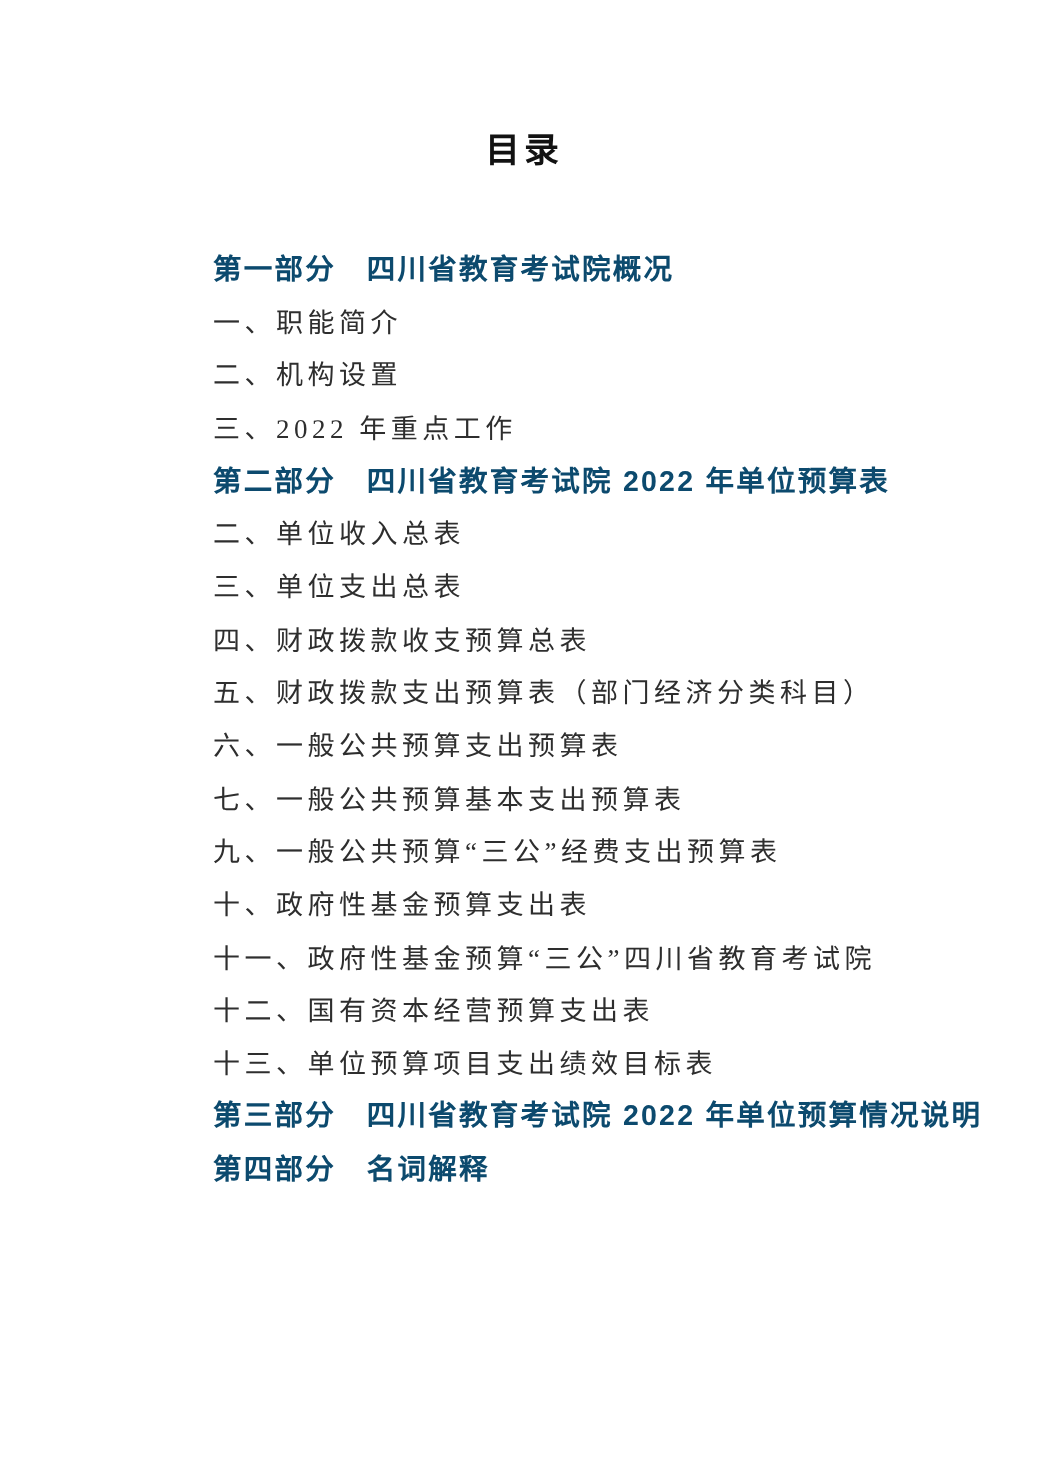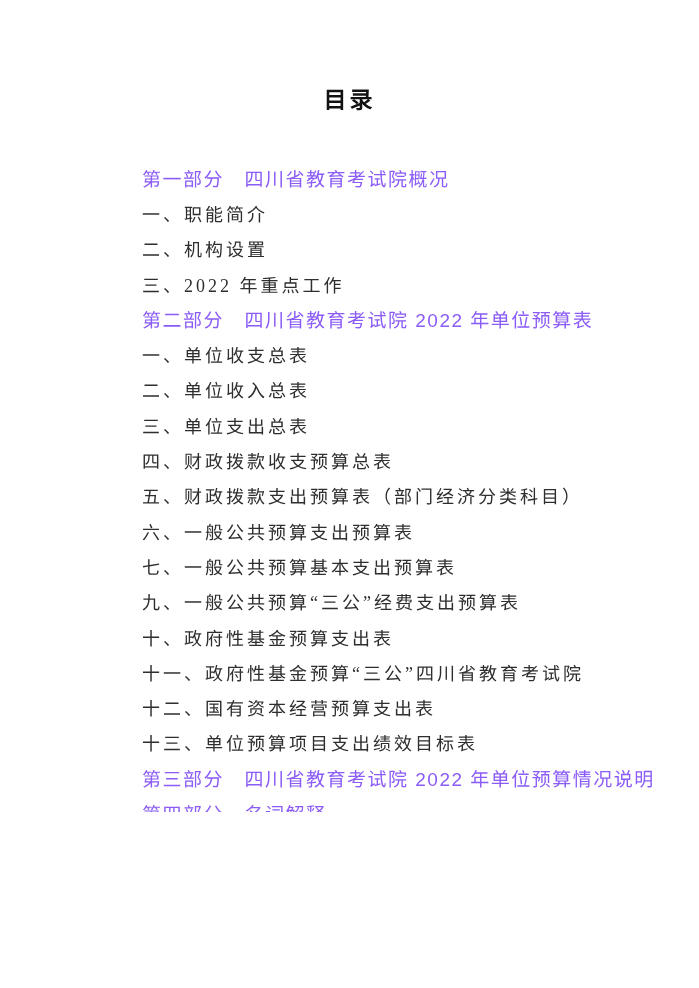--- a/index.html
+++ b/index.html
@@ -36,45 +36,44 @@
     right: 36px;
   }
   .toc-line {
     height: 35.3px;
     display: flex;
     align-items: center;
     white-space: nowrap;
   }
   .toc-line.heading {
     font-family: "Liberation Sans", sans-serif;
-    font-weight: 400;
+    font-weight: 700;
     font-size: 19px;
     letter-spacing: 1.5px;
-    color: #8b5cf6;
+    color: #0c4a6e;
   }
   .toc-line.item {
     font-family: Liberation Serif, serif;
     font-weight: 400;
     font-size: 18px;
     letter-spacing: 3px;
     color: #2e2e2e;
   }
 </style>
 </head>
 <body>
 
 <div class="page">
   <h1 class="doc-title">目录</h1>
   <div class="toc" id="toc">
       <div class="toc-line heading">第一部分　四川省教育考试院概况</div>
       <div class="toc-line item">一、职能简介</div>
       <div class="toc-line item">二、机构设置</div>
       <div class="toc-line item">三、2022 年重点工作</div>
       <div class="toc-line heading">第二部分　四川省教育考试院 2022 年单位预算表</div>
-      <div class="toc-line item">一、单位收支总表</div>
       <div class="toc-line item">二、单位收入总表</div>
       <div class="toc-line item">三、单位支出总表</div>
       <div class="toc-line item">四、财政拨款收支预算总表</div>
       <div class="toc-line item">五、财政拨款支出预算表（部门经济分类科目）</div>
       <div class="toc-line item">六、一般公共预算支出预算表</div>
       <div class="toc-line item">七、一般公共预算基本支出预算表</div>
       <div class="toc-line item">九、一般公共预算“三公”经费支出预算表</div>
       <div class="toc-line item">十、政府性基金预算支出表</div>
       <div class="toc-line item">十一、政府性基金预算“三公”四川省教育考试院</div>
       <div class="toc-line item">十二、国有资本经营预算支出表</div>

